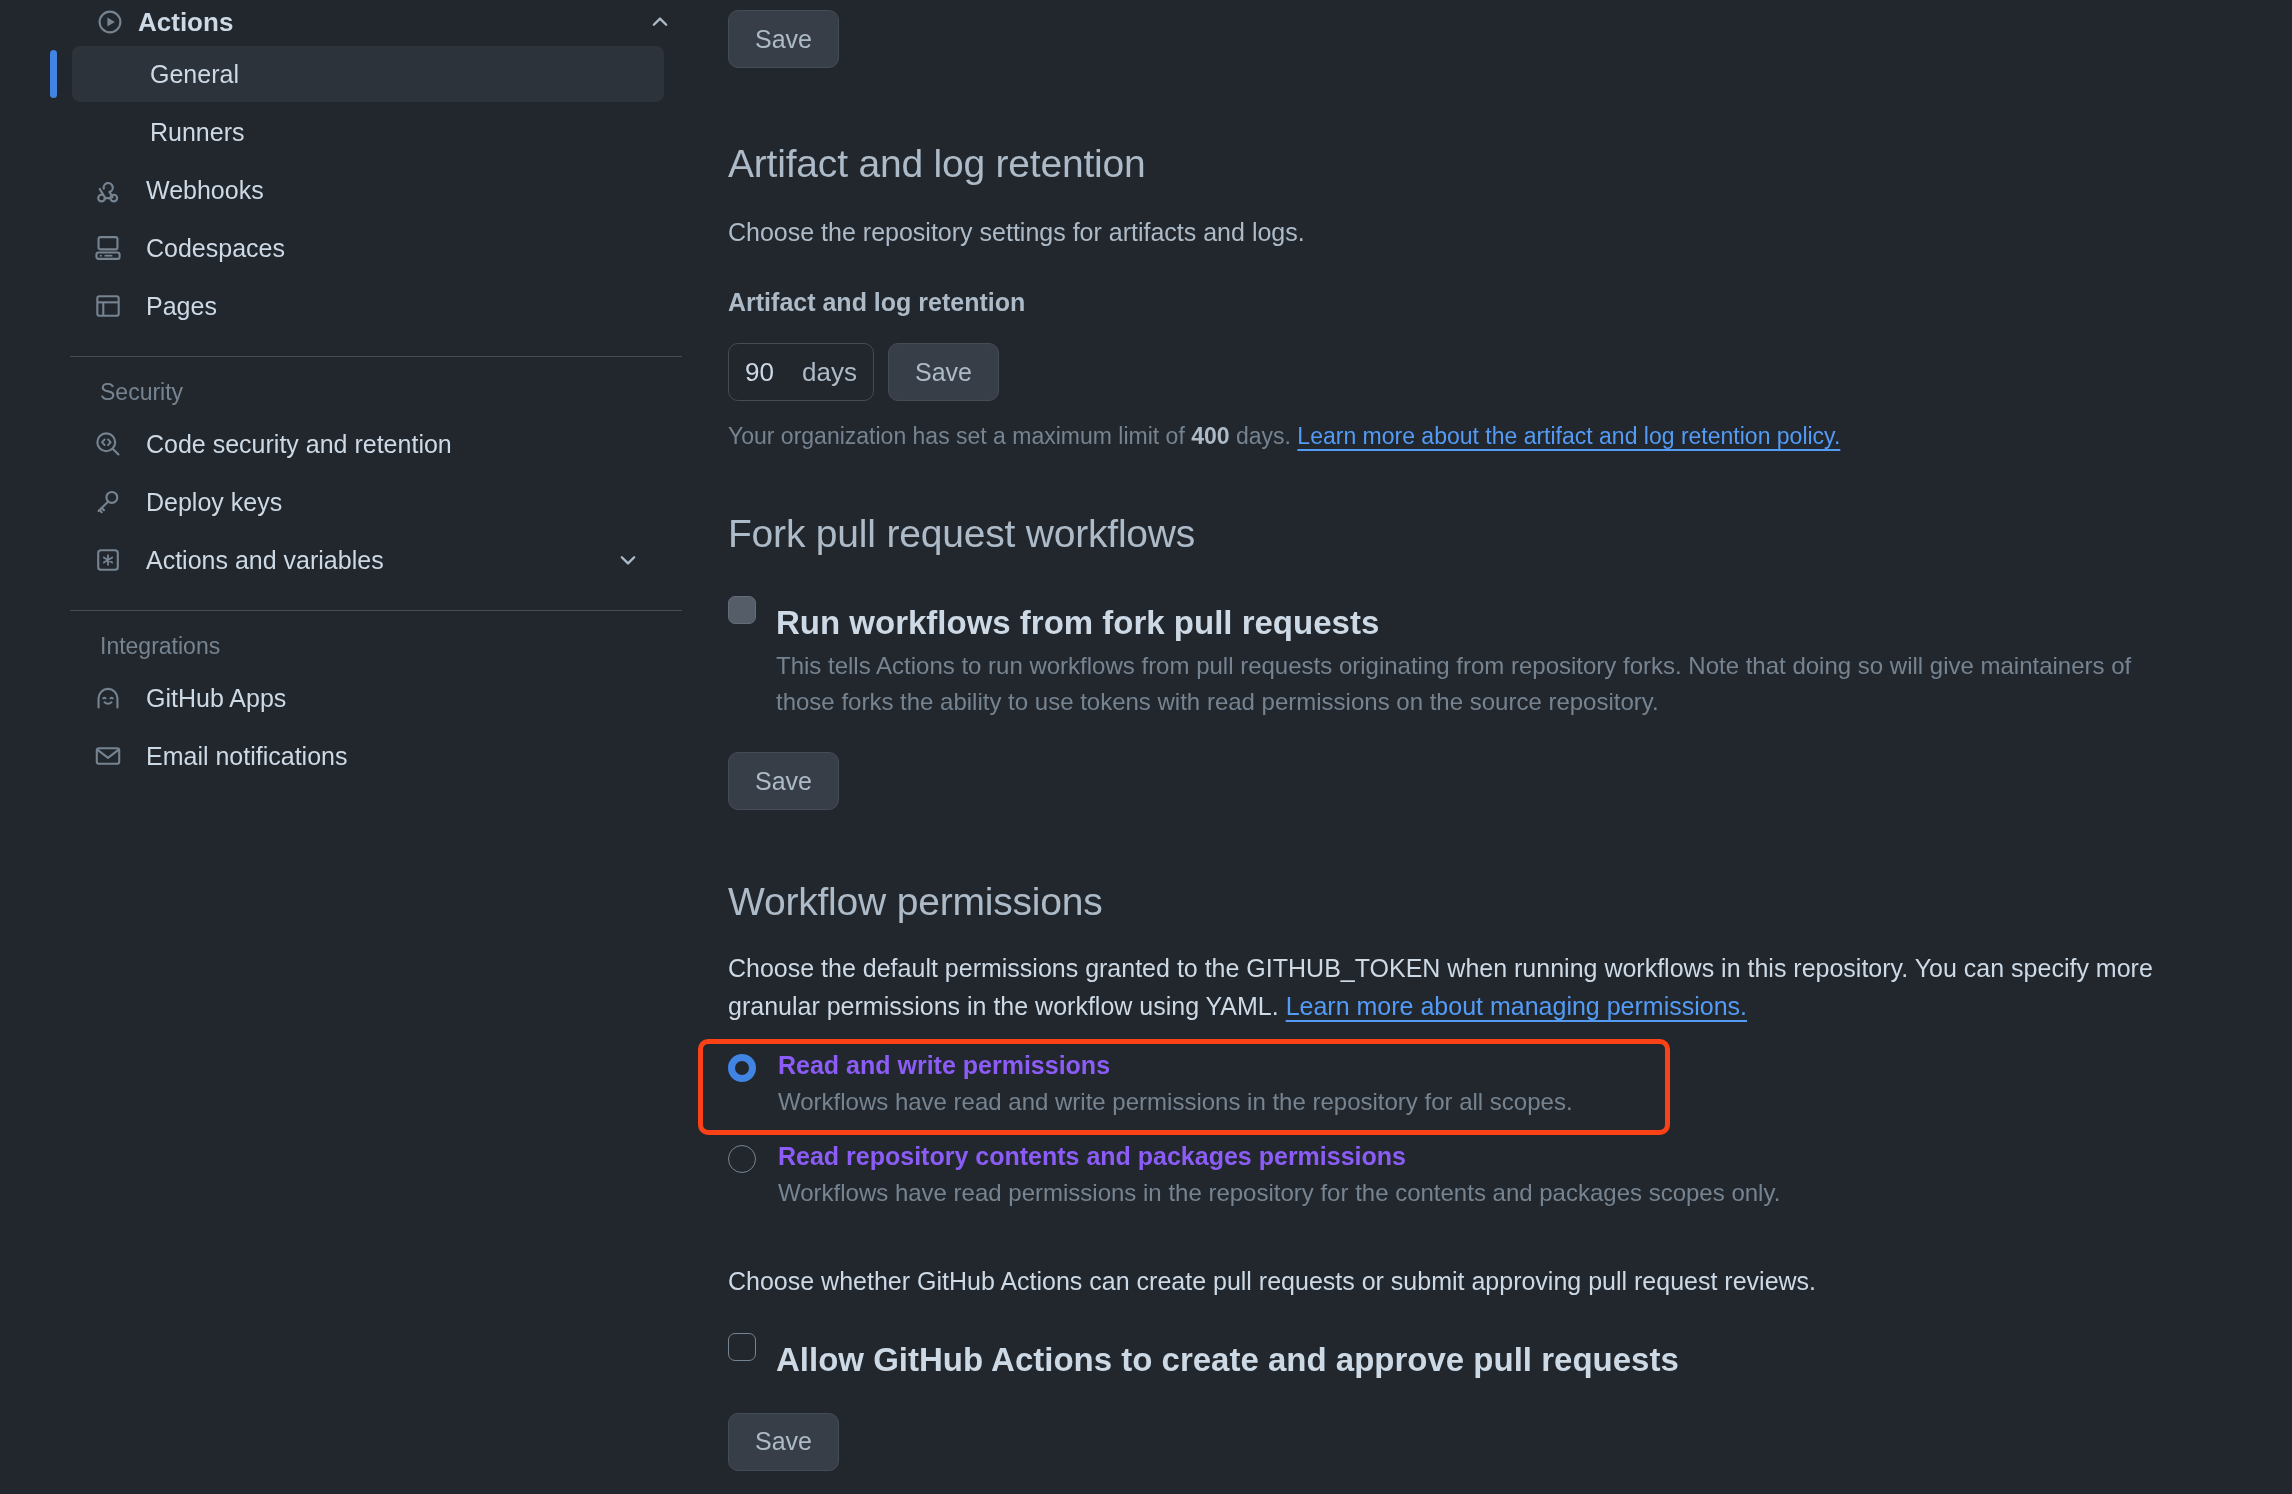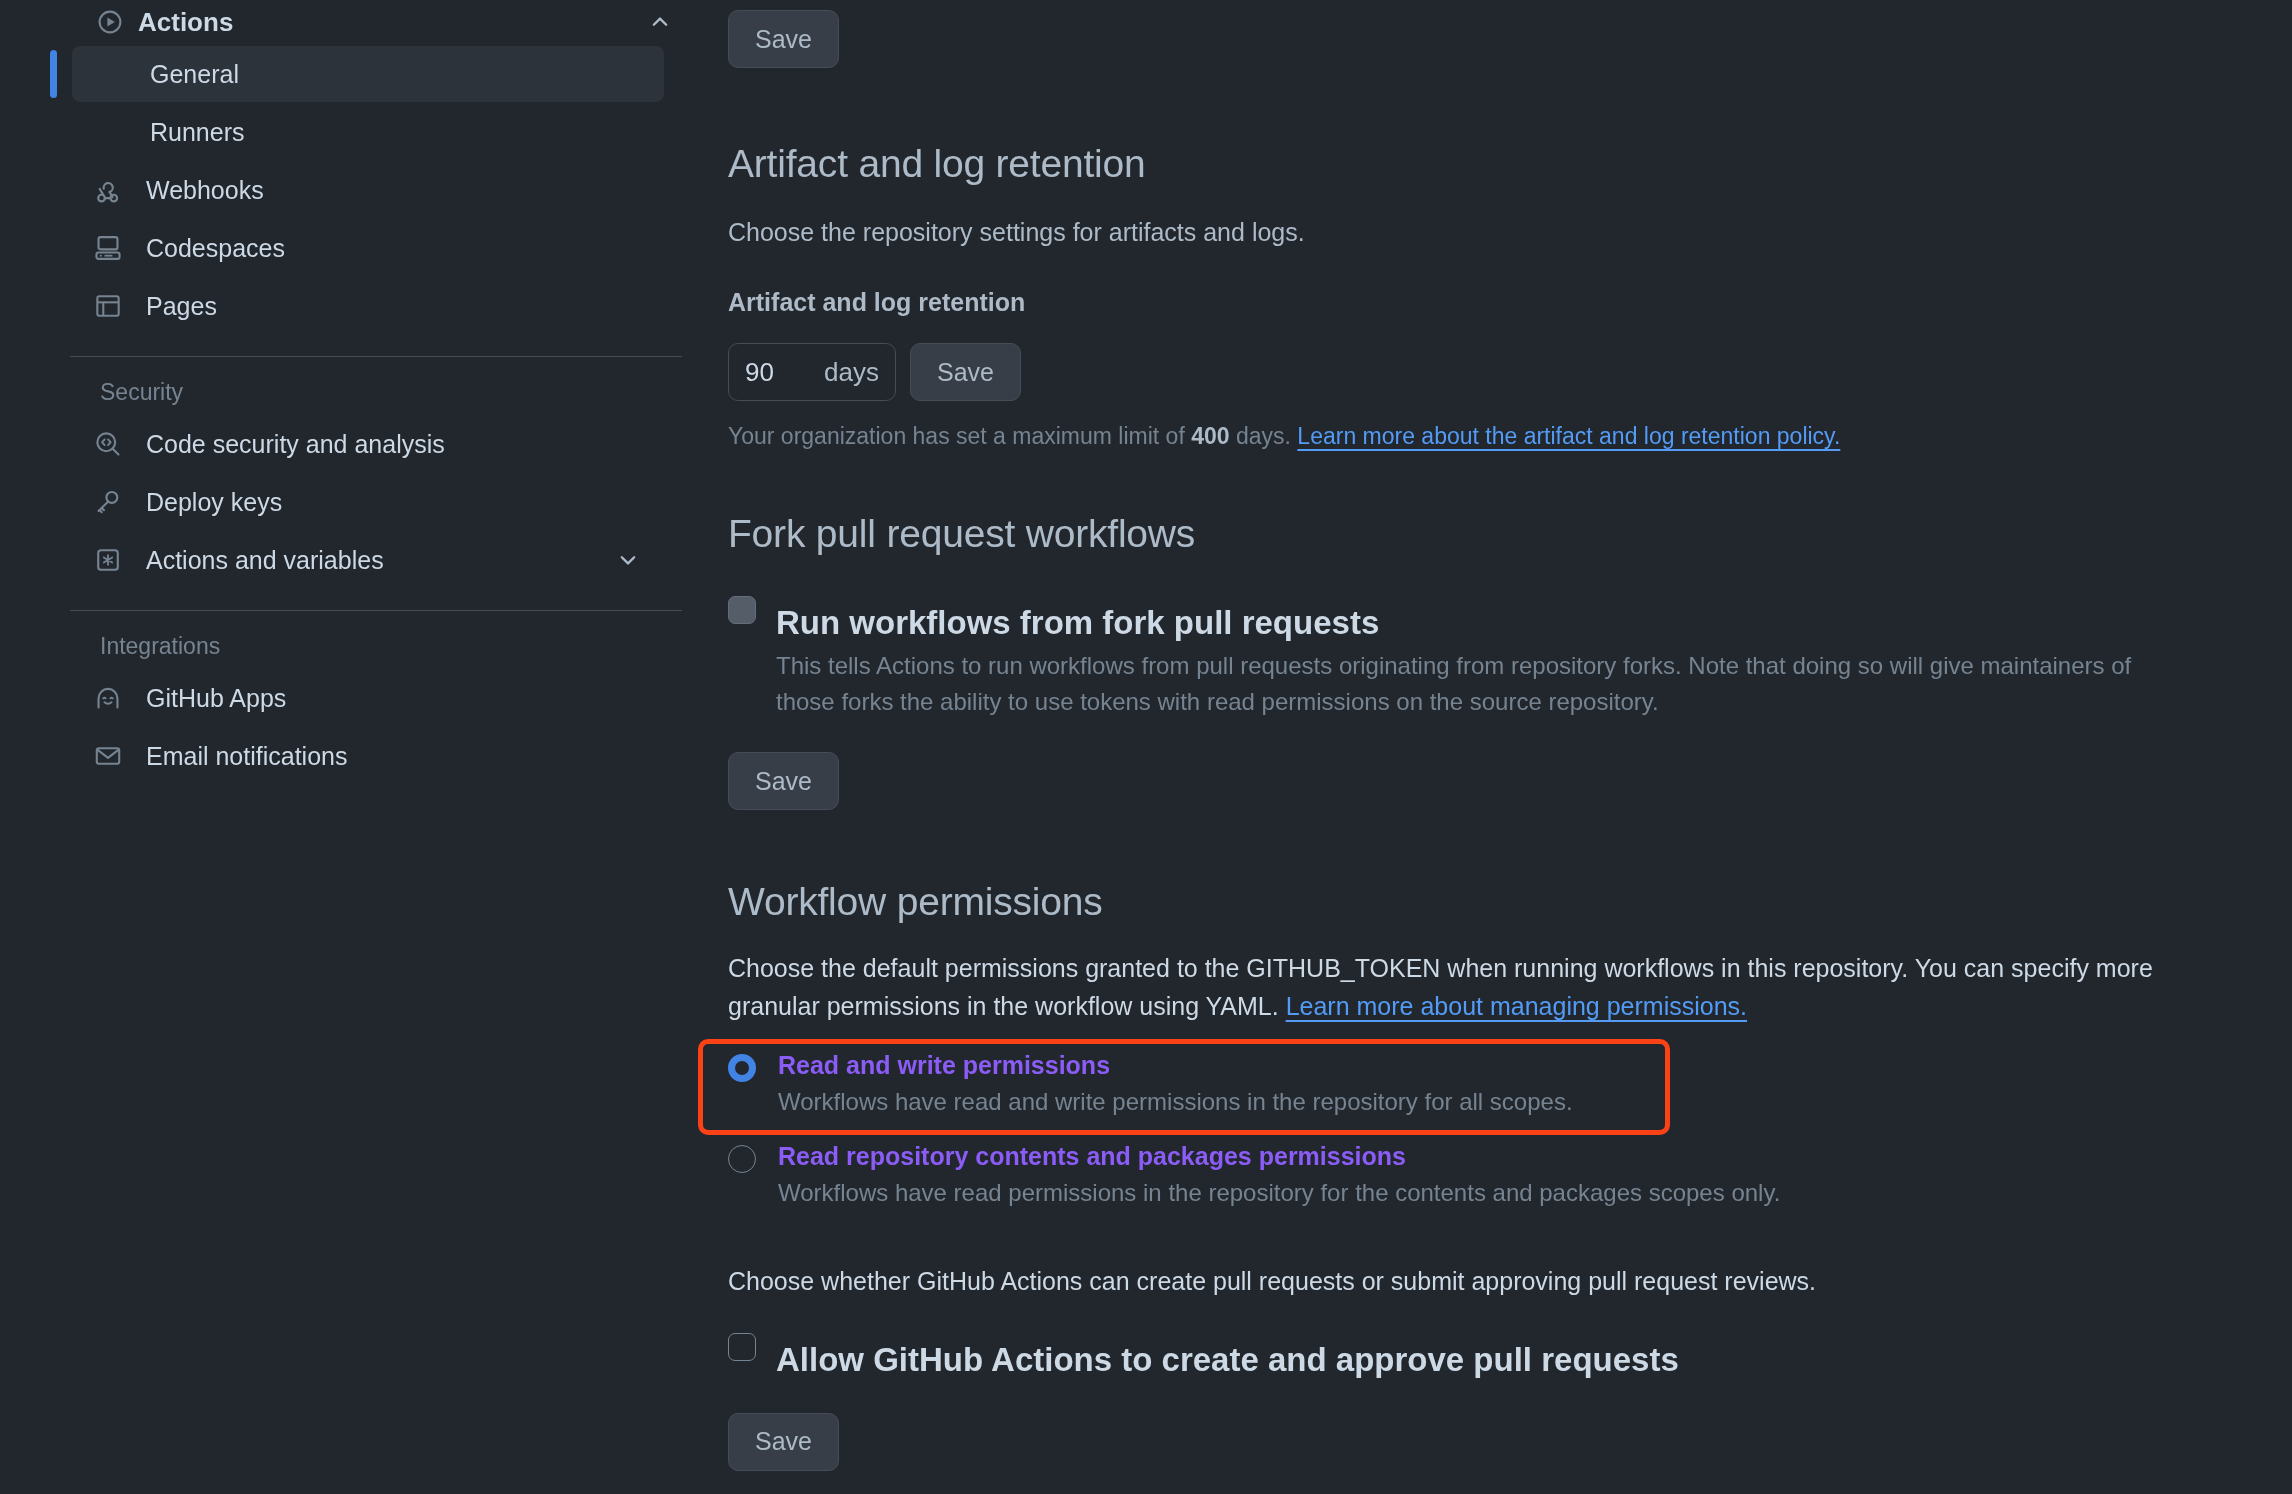--- a/index.html
+++ b/index.html
@@ -172,21 +172,21 @@
 
   .retention-row {
     display: flex;
     align-items: center;
     gap: 14px;
   }
   .retention-input {
     display: flex;
     align-items: center;
     height: 58px;
-    width: 168px;
+    width: 146px;
     background: #22272e;
     border: 1px solid #444c56;
     border-radius: 10px;
     padding: 0 16px;
     font-size: 26px;
     color: #adbac7;
     justify-content: space-between;
     font-family: "Liberation Sans", sans-serif;
   }
   .retention-input .num { color: #cdd9e5; }
@@ -359,21 +359,21 @@
 
     <div class="nav-item">
       <span class="ni-icon">
         <svg width="28" height="28" viewBox="0 0 16 16" fill="none" stroke="currentColor" stroke-width="1.2" stroke-linecap="round" stroke-linejoin="round">
           <circle cx="7" cy="7" r="5.1"></circle>
           <path d="M10.8 10.8 L14 14"></path>
           <path d="M6.1 5.4 L4.6 7 L6.1 8.6" stroke-width="1.05"></path>
           <path d="M8 5.4 L9.5 7 L8 8.6" stroke-width="1.05"></path>
         </svg>
       </span>
-      <span class="ni-label">Code security and analysis</span>
+      <span class="ni-label">Code security and retention</span>
     </div>
 
     <div class="nav-item">
       <span class="ni-icon">
         <svg width="28" height="28" viewBox="0 0 16 16" fill="none" stroke="currentColor" stroke-width="1.2" stroke-linecap="round" stroke-linejoin="round">
           <circle cx="10.2" cy="5.4" r="3.1"></circle>
           <path d="M8.1 7.7 L2.6 13.2"></path>
           <path d="M4.4 11.4 L5.7 12.7"></path>
           <path d="M3.2 12.6 L4.4 13.8"></path>
         </svg>

